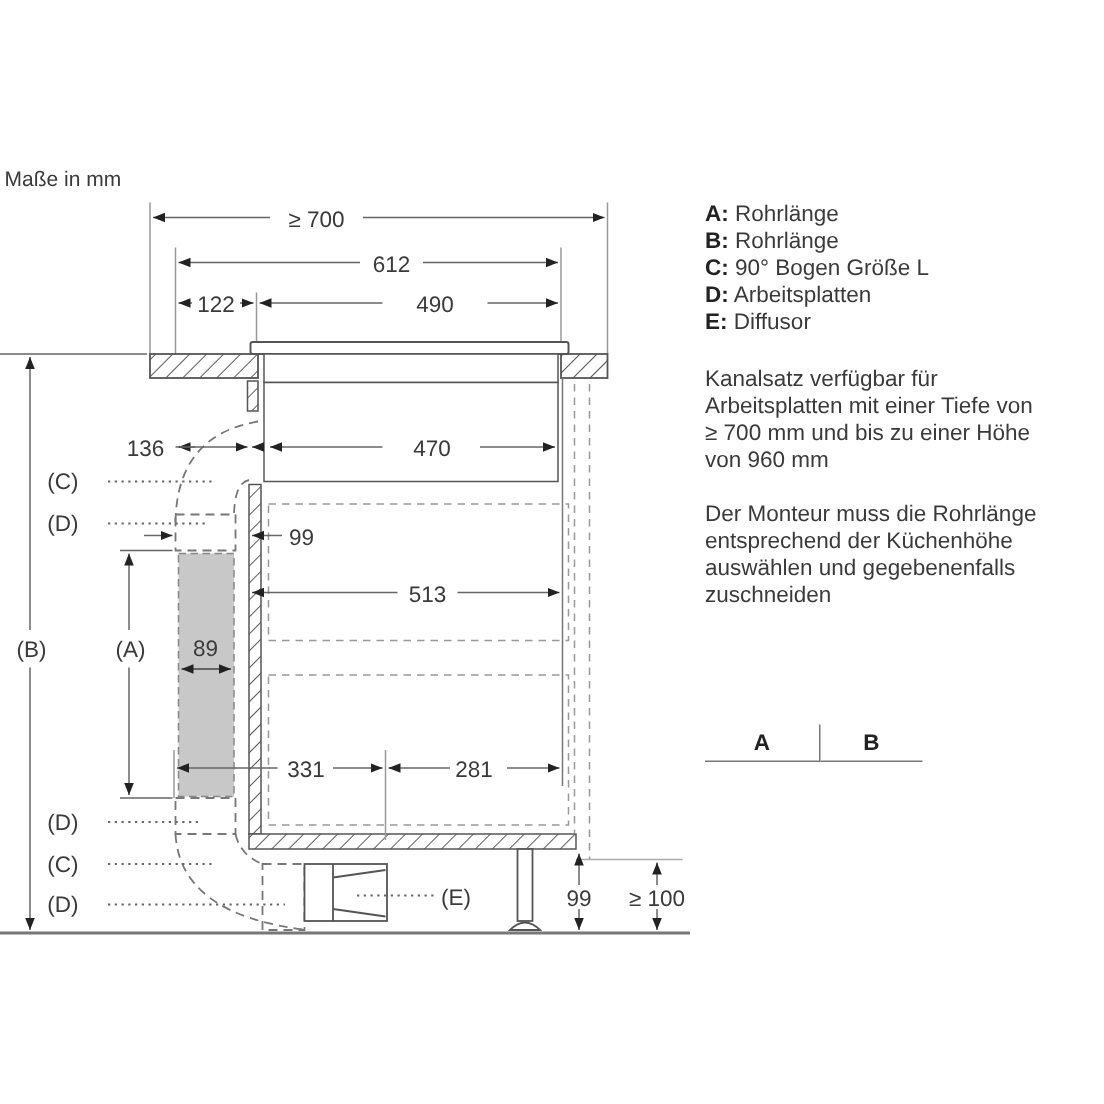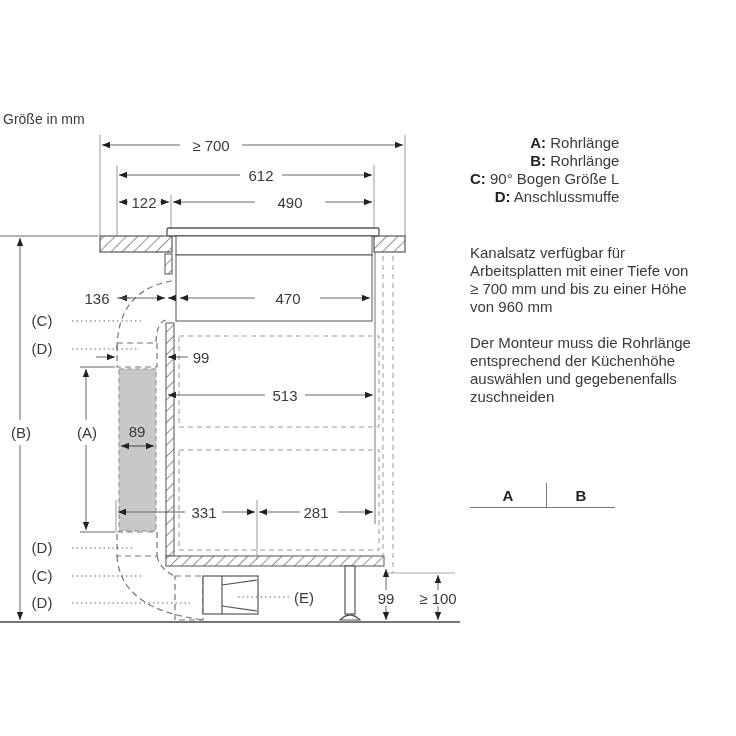--- a/index.html
+++ b/index.html
@@ -1,39 +1,39 @@
 <!DOCTYPE html>
 <html><head>
 <meta charset="utf-8">
 <style>
   html, body { margin: 0; padding: 0; background: #ffffff; }
   body { width: 736px; height: 736px; position: relative; overflow: hidden;
          font-family: "Liberation Sans", sans-serif; color: #333; }
   .units-label { position: absolute; left: 3px; top: 111px; font-size: 14px; color: #3a3a3a; }
   .legend { position: absolute; left: 470px; top: 134px; font-size: 15px; line-height: 18px; color: #3a3a3a; }
-  .legend .row { white-space: nowrap; text-align: right; }
+  .legend .row { white-space: nowrap; }
   .legend .key { font-weight: bold; color: #222; }
   .note { position: absolute; left: 470px; font-size: 15px; line-height: 18px; color: #3a3a3a; width: 270px; }
   .note1 { top: 244px; }
   .note2 { top: 334px; }
   .note .line { display: block; white-space: nowrap; }
   .spec-table { position: absolute; left: 470px; top: 483px; border-collapse: collapse; font-size: 15px; color: #3a3a3a; }
   .spec-table th, .spec-table td { text-align: center; padding: 0; height: 22px; }
   .spec-table th { font-weight: bold; color: #222; height: 24px; }
   .spec-table .ca { width: 76px; border-right: 1px solid #777; }
   .spec-table .cb { width: 68px; }
   .spec-table thead tr { border-bottom: 1px solid #777; }
   .spec-table tbody tr.r0 { border-bottom: 1px solid #777; }
   svg#drawing { position: absolute; left: 0; top: 0; }
   svg text { font-family: "Liberation Sans", sans-serif; fill: #3a3a3a; }
 </style>
 </head>
 <body>
 
-<div class="units-label">Größe in mm</div>
+<div class="units-label">Maße in mm</div>
 
 <svg id="drawing" width="736" height="736" viewBox="0 0 736 736" xmlns="http://www.w3.org/2000/svg">
   <defs>
     <pattern id="hatch" patternUnits="userSpaceOnUse" width="8" height="8" patternTransform="rotate(45)">
       <rect width="8" height="8" fill="#ffffff"></rect>
       <line x1="0" y1="0" x2="0" y2="8" stroke="#555" stroke-width="1.3"></line>
     </pattern>
     <marker id="arr" viewBox="0 0 10 10" refX="10" refY="5" markerWidth="8" markerHeight="8" orient="auto-start-reverse">
       <path d="M0,1 L10,5 L0,9 z" fill="#222"></path>
     </marker>
@@ -198,21 +198,22 @@
   <text x="42" y="553" font-size="15" text-anchor="middle">(D)</text>
   <text x="42" y="581" font-size="15" text-anchor="middle">(C)</text>
   <text x="42" y="608" font-size="15" text-anchor="middle">(D)</text>
   <text x="304" y="603" font-size="15" text-anchor="middle">(E)</text>
 </svg>
 
 <div class="legend">
   <div class="row"><span class="key">A:</span> <span>Rohrlänge</span></div>
   <div class="row"><span class="key">B:</span> <span>Rohrlänge</span></div>
   <div class="row"><span class="key">C:</span> <span>90° Bogen Größe L</span></div>
-  <div class="row"><span class="key">D:</span> <span>Anschlussmuffe</span></div>
+  <div class="row"><span class="key">D:</span> <span>Arbeitsplatten</span></div>
+  <div class="row"><span class="key">E:</span> <span>Diffusor</span></div>
 </div>
 
 <div class="note note1">
   <span class="line">Kanalsatz verfügbar für</span>
   <span class="line">Arbeitsplatten mit einer Tiefe von</span>
   <span class="line">≥ 700 mm und bis zu einer Höhe</span>
   <span class="line">von 960 mm</span>
 </div>
 
 <div class="note note2">

